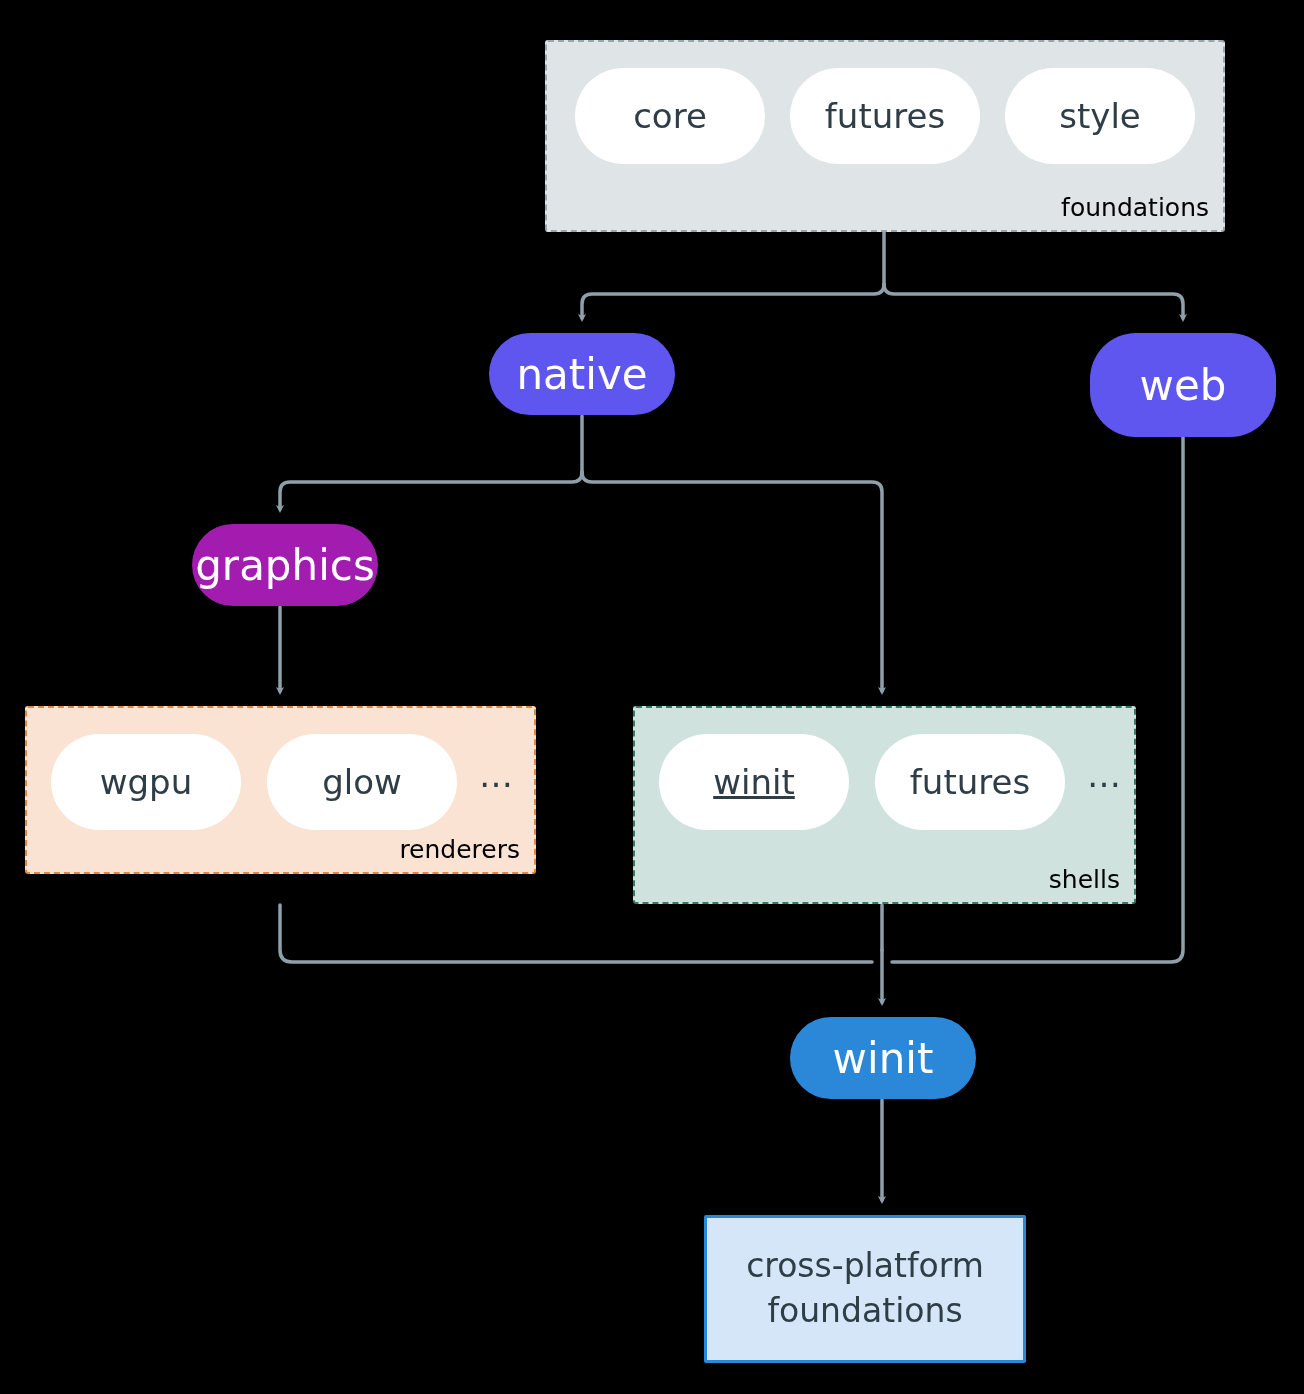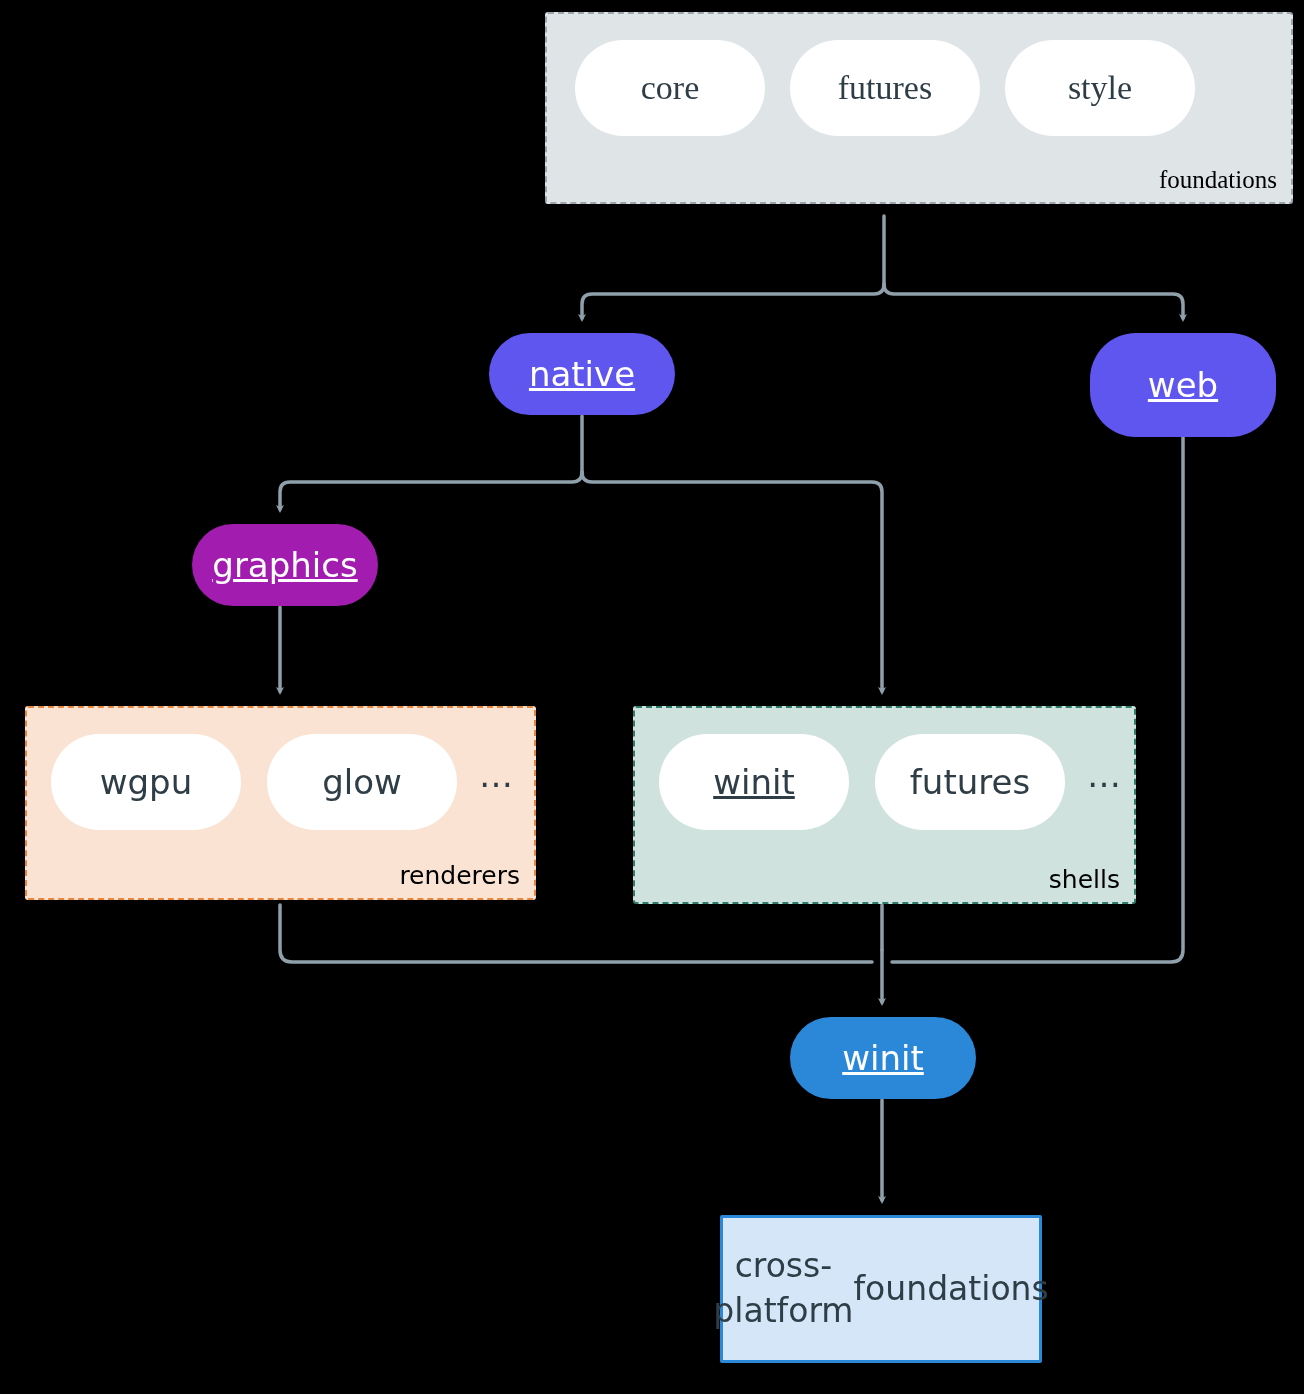--- a/index.html
+++ b/index.html
@@ -41,34 +41,33 @@
   }
   .pill-row {
     position: absolute;
     display: flex;
     align-items: center;
   }
 
   
   #group-foundations {
     left: 545px;
-    top: 12px;
-    width: 748px;
+    top: 40px;
+    width: 680px;
     height: 192px;
     background: #dfe4e7;
     border: 2px dashed #9aa5ad;
     border-radius: 3px;
-    font-family: Liberation Serif, serif;
   }
   
   #group-renderers {
     left: 25px;
     top: 706px;
     width: 511px;
-    height: 194px;
+    height: 168px;
     background: #fae3d3;
     border: 2px dashed #e8873b;
     border-radius: 3px;
   }
   
   #group-shells {
     left: 633px;
     top: 706px;
     width: 503px;
     height: 198px;
@@ -97,24 +96,23 @@
     margin-left: 22px;
   }
 
   
   .node {
     position: absolute;
     display: flex;
     align-items: center;
     justify-content: center;
     color: #ffffff;
-    font-size: 34px;
+    font-size: 42px;
     border-radius: 46px;
     box-sizing: border-box;
-    text-decoration: underline;
   }
   #node-native {
     left: 489px;
     top: 333px;
     width: 186px;
     height: 82px;
     background: #5f56ef;
   }
   #node-web {
     left: 1090px;
@@ -134,30 +132,30 @@
     left: 790px;
     top: 1017px;
     width: 186px;
     height: 82px;
     background: #2b87d8;
   }
 
   
   #node-application {
     position: absolute;
-    left: 720px;
+    left: 704px;
     top: 1215px;
     width: 322px;
     height: 148px;
     background: #d4e6f8;
     border: 3px solid #2b87d8;
     border-radius: 2px;
     box-sizing: border-box;
     display: flex;
-    flex-direction: row;
+    flex-direction: column;
     align-items: center;
     justify-content: center;
     color: #2f3e46;
     font-size: 33px;
     line-height: 1.35;
     text-align: center;
   }
 </style>
 </head>
 <body>

